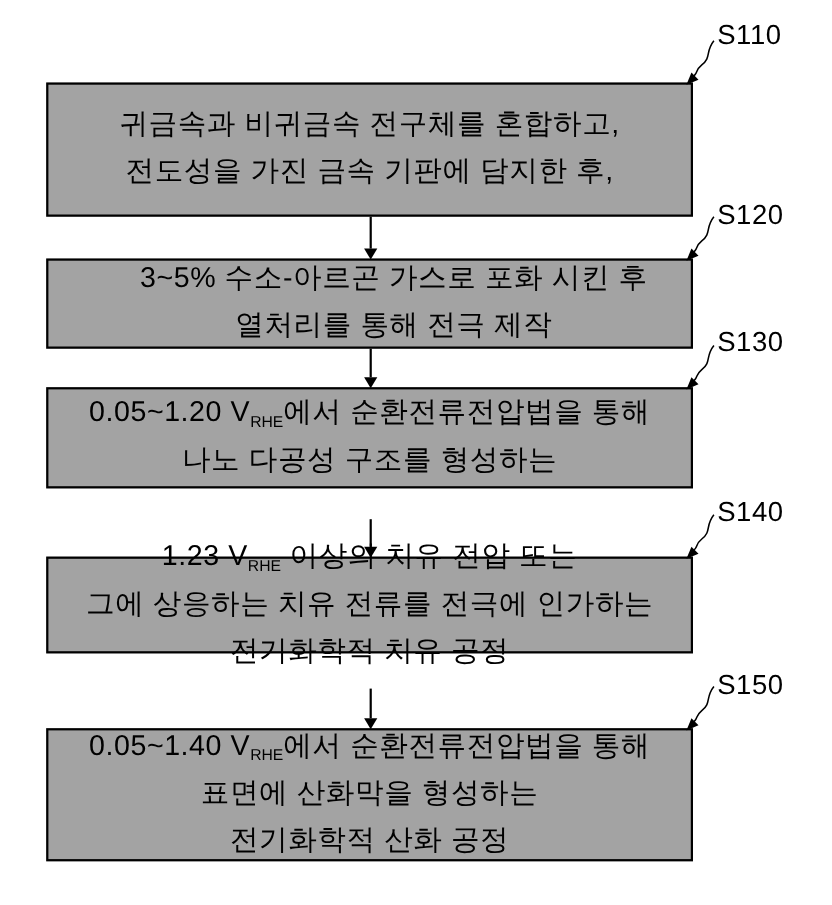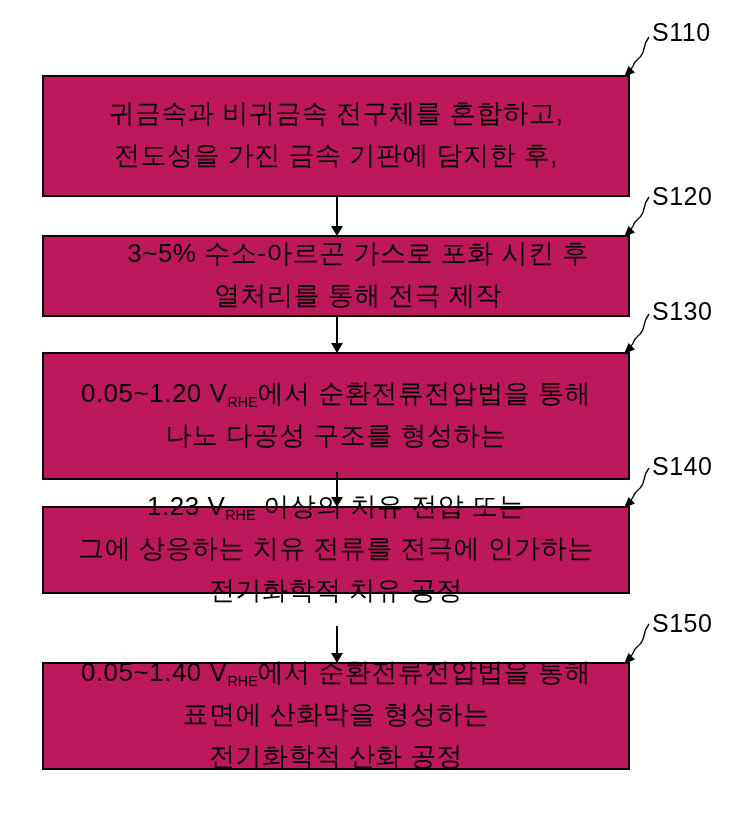--- a/index.html
+++ b/index.html
@@ -9,33 +9,33 @@
     background:#ffffff;
     font-family:"Liberation Sans", sans-serif;
     color:#000000;
     overflow:hidden;
   }
   .box{
     position:absolute;
     left:42px;width:588px;
     box-sizing:border-box;
     border:2px solid #000000;
-    background:#be185d;
+    background:#a3a3a3;
     display:flex;flex-direction:column;
     justify-content:center;align-items:center;
     text-align:center;
     font-size:26px;
     line-height:38px;
     letter-spacing:0.5px;
   }
   .box1{top:75px;height:122px;}
   .box2{top:235px;height:82px;padding-left:44px;}
-  .box3{top:352px;height:128px;}
+  .box3{top:352px;height:92px;}
   .box4{top:506px;height:88px;}
-  .box5{top:662px;height:108px;}
+  .box5{top:662px;height:121px;}
   .line{white-space:nowrap;}
   .line sub{
     font-size:0.55em;
     vertical-align:baseline;
     position:relative;top:0.35em;
     letter-spacing:0;
   }
   .varrow{
     position:absolute;
     left:336px;width:2px;

